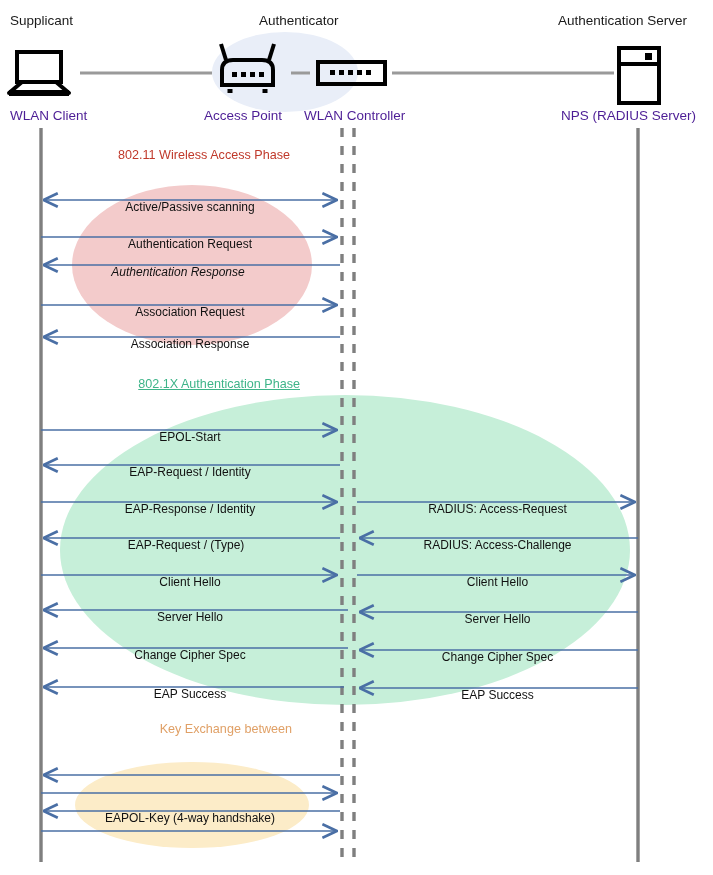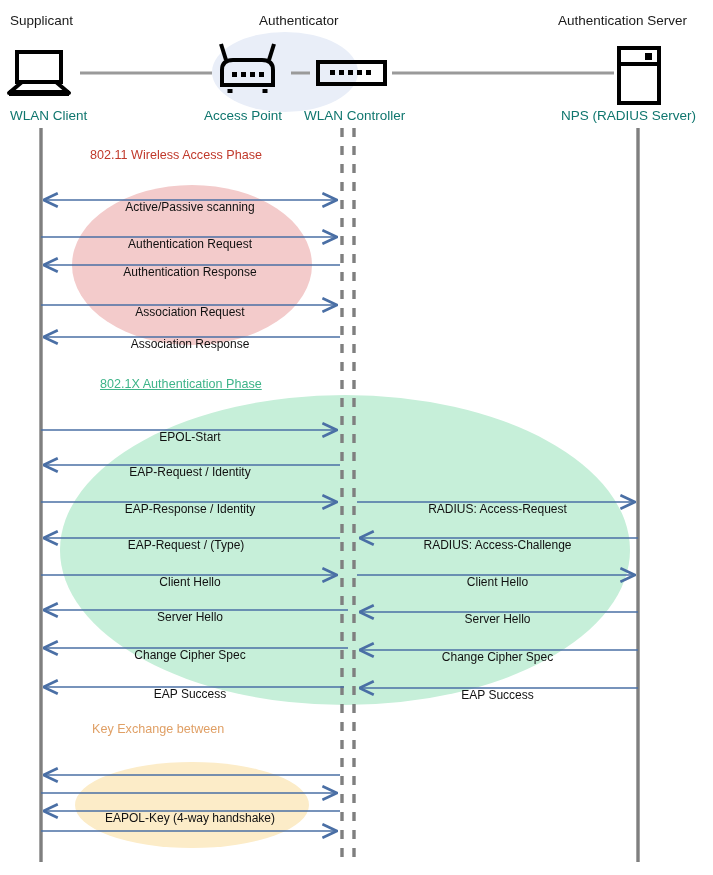--- a/index.html
+++ b/index.html
@@ -1,22 +1,22 @@
 <!DOCTYPE html>
 <html><head>
 <meta charset="utf-8">
 <style>
   html,body{margin:0;padding:0;background:#ffffff;}
   body{width:713px;height:875px;font-family:"Liberation Sans",sans-serif;overflow:hidden;}
   #stage{position:relative;width:713px;height:875px;background:#fff;}
   svg.layer{position:absolute;left:0;top:0;width:713px;height:875px;}
   .hdr{position:absolute;font-size:13.5px;color:#1a1a1a;white-space:nowrap;}
-  .sub{position:absolute;font-size:13.5px;color:#0f766e;white-space:nowrap;}
+  .sub{position:absolute;font-size:13.5px;color:#4c1d95;white-space:nowrap;}
   .msg{position:absolute;font-size:12px;color:#111;white-space:nowrap;text-align:center;margin-top:20px;}
-  .phase{position:absolute;font-size:12.6px;white-space:nowrap;text-align:left;font-weight:400;}
+  .phase{position:absolute;font-size:12.6px;white-space:nowrap;text-align:right;font-weight:400;}
   .phase.red{color:#c0392b;}
   .phase.green{color:#3eb489;text-decoration:underline;}
   .phase.orange{color:#e0a066;}
 </style>
 </head>
 <body>
 
 <div id="stage">
 
   <div class="hdr" style="left:10px;top:13px;">Supplicant</div>
@@ -117,21 +117,21 @@
     <line x1="357" y1="502" x2="634" y2="502" stroke="#4a6fa5" stroke-width="1.7" marker-end="url(#ar)"></line>
     <line x1="361" y1="538" x2="638" y2="538" stroke="#4a6fa5" stroke-width="1.7" marker-start="url(#al)"></line>
     <line x1="357" y1="575" x2="634" y2="575" stroke="#4a6fa5" stroke-width="1.7" marker-end="url(#ar)"></line>
     <line x1="361" y1="612" x2="638" y2="612" stroke="#4a6fa5" stroke-width="1.7" marker-start="url(#al)"></line>
     <line x1="361" y1="650" x2="638" y2="650" stroke="#4a6fa5" stroke-width="1.7" marker-start="url(#al)"></line>
     <line x1="361" y1="688" x2="638" y2="688" stroke="#4a6fa5" stroke-width="1.7" marker-start="url(#al)"></line>
   </svg>
 
   <div class="msg" style="left:60px;top:180px;width:260px;">Active/Passive scanning</div>
   <div class="msg" style="left:60px;top:217px;width:260px;">Authentication Request</div>
-  <div class="msg" style="left:60px;top:245px;width:260px;">Authentication Response</div>
+  <div class="msg" style="left:48px;top:245px;width:260px;font-style:italic;">Authentication Response</div>
   <div class="msg" style="left:60px;top:285px;width:260px;">Association Request</div>
   <div class="msg" style="left:60px;top:317px;width:260px;">Association Response</div>
   <div class="msg" style="left:60px;top:410px;width:260px;">EPOL-Start</div>
   <div class="msg" style="left:60px;top:445px;width:260px;">EAP-Request / Identity</div>
   <div class="msg" style="left:60px;top:482px;width:260px;">EAP-Response / Identity</div>
   <div class="msg" style="left:56px;top:518px;width:260px;">EAP-Request / (Type)</div>
   <div class="msg" style="left:60px;top:555px;width:260px;">Client Hello</div>
   <div class="msg" style="left:60px;top:590px;width:260px;">Server Hello</div>
   <div class="msg" style="left:60px;top:628px;width:260px;">Change Cipher Spec</div>
   <div class="msg" style="left:60px;top:667px;width:260px;">EAP Success</div>

